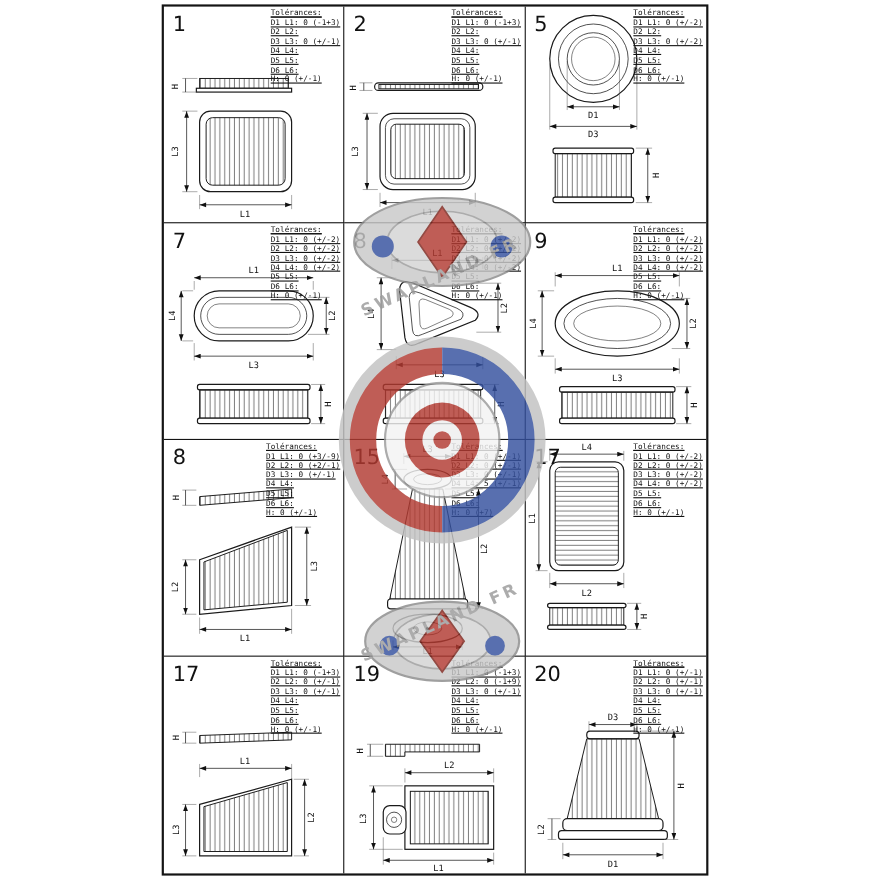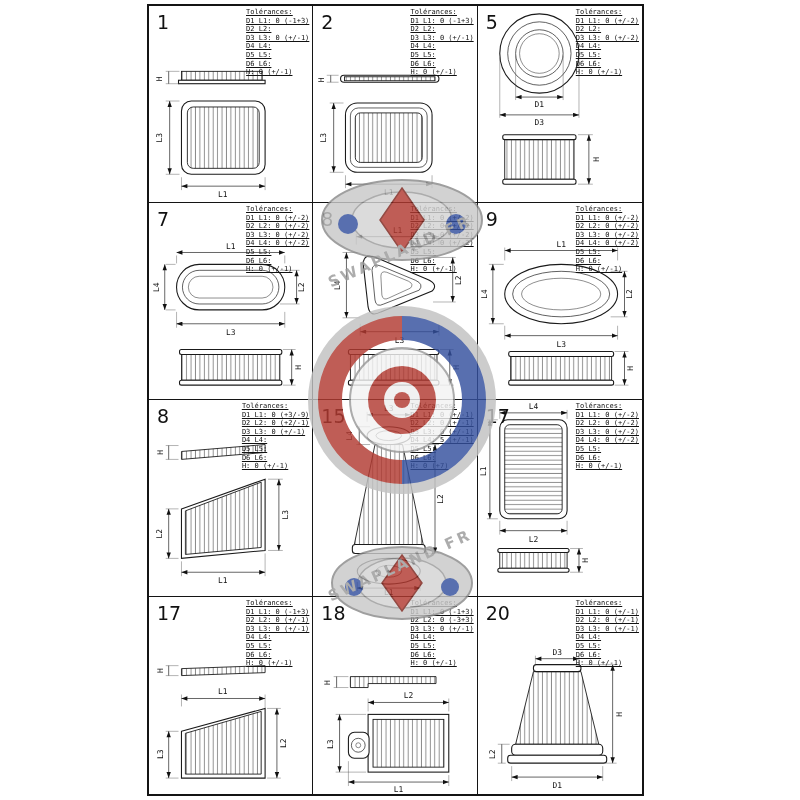--- a/index.html
+++ b/index.html
@@ -440,26 +440,26 @@
       <line class="dim" x1="130" y1="112" x2="130" y2="182" marker-start="url(#as)" marker-end="url(#ae)"></line>
       <text text-anchor="middle" transform="translate(139,147) rotate(-90)">L2</text>
       <line class="ext" x1="17" y1="135" x2="30" y2="135"></line>
           <line class="ext" x1="17" y1="182" x2="30" y2="182"></line>
       <line class="dim" x1="20" y1="135" x2="20" y2="182" marker-start="url(#as)" marker-end="url(#ae)"></line>
       <text text-anchor="middle" transform="translate(14,158) rotate(-90)">L3</text>
     </svg>
   </div>
 
   <div class="cell">
-    <div class="num">18</div>
+    <div class="num">19</div>
     <div class="tol">
       <div class="tol-title">Tolérances:</div>
       <div>
             <div class="tol-line">D1 L1: 0 (-1+3)</div>
-            <div class="tol-line">D2 L2: 0 (-3+3)</div>
+            <div class="tol-line">D2 L2: 0 (-1+9)</div>
             <div class="tol-line">D3 L3: 0 (+/-1)</div>
             <div class="tol-line">D4 L4:</div>
             <div class="tol-line">D5 L5:</div>
             <div class="tol-line">D6 L6:</div>
             <div class="tol-line">H: 0 (+/-1)</div>
           </div>
     </div>
     <svg class="draw" viewBox="0 0 166 198" preserveAspectRatio="none">
       <polygon class="pl" points="38,80 125,80 125,87 56,87 56,91 38,91"></polygon>
       <line class="ext" x1="21" y1="80" x2="36" y2="80"></line>

